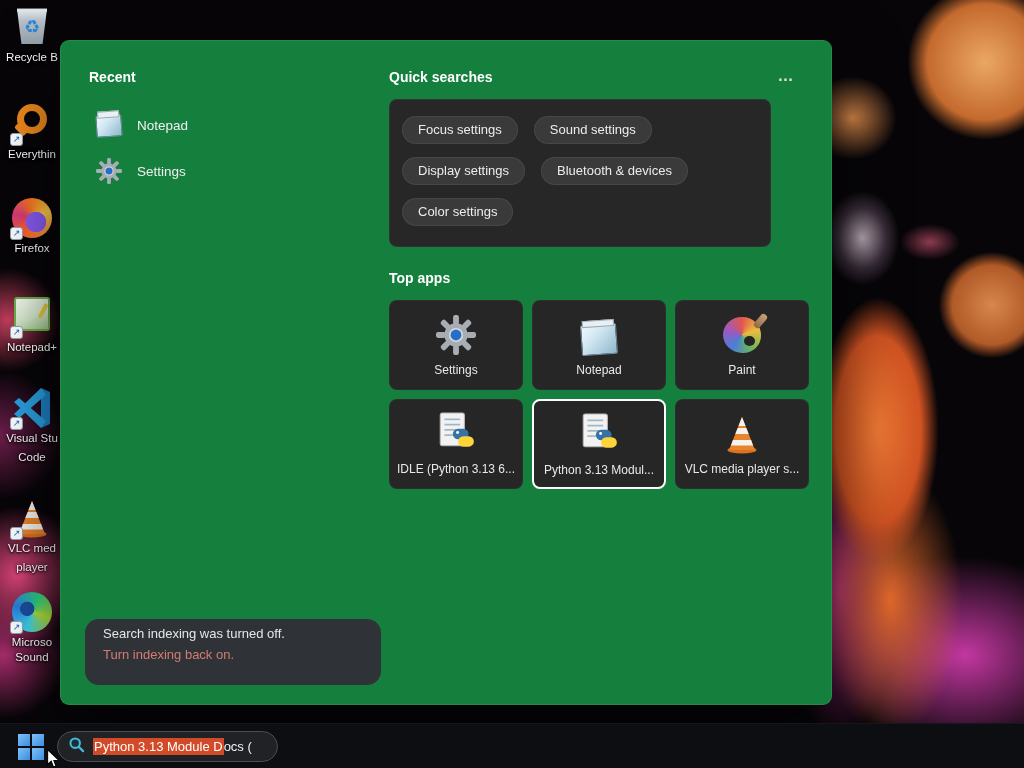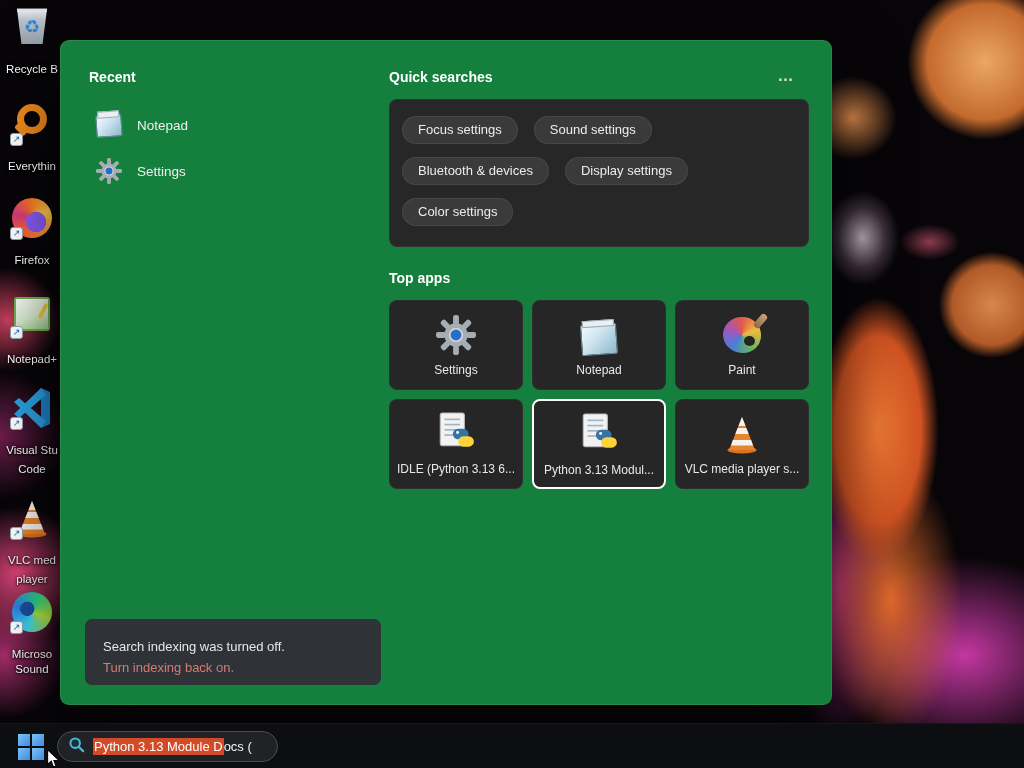--- a/index.html
+++ b/index.html
@@ -19,21 +19,21 @@
     radial-gradient(ellipse 80px 200px at 840px 590px,#b02a8a 0%,rgba(0,0,0,0) 74%),
     radial-gradient(circle 70px at 8px 320px,#c63f5e 0%,rgba(0,0,0,0) 74%),
     radial-gradient(circle 85px at 0px 435px,#6e1e4c 0%,rgba(0,0,0,0) 76%),
     radial-gradient(circle 95px at 18px 575px,#e0457b 0%,rgba(0,0,0,0) 72%),
     radial-gradient(circle 85px at 4px 655px,#a82d6c 0%,rgba(0,0,0,0) 75%),
     #070508;}
 
   
   .dicon{position:absolute;left:0;width:64px;text-align:center;z-index:2;cursor:default;}
   .dicon .ic{width:40px;height:40px;margin:0 auto;position:relative;}
-  .dicon .lbl{font-size:11.5px;color:#fff;line-height:15px;margin-top:15px;
+  .dicon .lbl{font-size:11.5px;color:#fff;line-height:15px;margin-top:3px;
     text-shadow:0 1px 2px #000,0 0 4px rgba(0,0,0,.9);}
   .badge{position:absolute;left:-2px;bottom:-2px;width:13px;height:13px;background:#fff;
     border:1px solid #93a5b5;border-radius:3px;display:flex;align-items:center;justify-content:center;
     font-size:9px;color:#1668c8;line-height:1;}
   
   .ic-bin{width:32px;height:37px;margin:1px auto 0;position:relative;display:flex;align-items:center;justify-content:center;
     background:linear-gradient(180deg,#f0f3f5,#b9c2cb 35%,#97a1ac);
     clip-path:polygon(3% 5%,97% 5%,83% 100%,17% 100%);}
   .ic-bin:before{content:'';position:absolute;top:0;left:0;right:0;height:5px;background:#dde3e8;}
   .ic-bin span{color:#2f86d6;font-size:18px;margin-top:3px;}
@@ -73,33 +73,33 @@
   .flyout{position:absolute;left:60px;top:40px;width:772px;height:665px;z-index:5;
     background:#15803d;border:1px solid rgba(255,255,255,.08);border-radius:9px;
     box-shadow:0 28px 70px rgba(0,0,0,.65);}
   .sec-title{position:absolute;font-size:14px;font-weight:700;color:#fff;}
   .recent-item{position:absolute;left:26px;width:280px;height:44px;display:flex;align-items:center;gap:14px;
     padding-left:8px;border-radius:6px;cursor:default;}
   .recent-item .ric{width:28px;height:28px;display:flex;align-items:center;justify-content:center;}
   .recent-item .rlb{font-size:13.5px;color:#f0f0f0;}
   .qs-more{position:absolute;right:28px;top:24px;width:34px;height:22px;display:flex;align-items:center;justify-content:center;
     color:#e0e0e0;font-size:16px;font-weight:700;letter-spacing:1px;border-radius:4px;cursor:default;}
-  .qs-box{position:absolute;left:328px;top:58px;width:420px;height:148px;background:#272727;
+  .qs-box{position:absolute;left:328px;top:58px;width:382px;height:148px;background:#272727;
     border:1px solid rgba(255,255,255,.05);border-radius:8px;padding:16px 12px 0 12px;}
   .qs-row{display:flex;gap:16px;margin-bottom:13px;}
   .pill{height:28px;line-height:26px;padding:0 15px;border-radius:15px;background:#3a3a3a;
     border:1px solid rgba(255,255,255,.07);font-size:13px;color:#ececec;white-space:nowrap;cursor:default;}
   .tiles{position:absolute;left:328px;top:259px;display:grid;grid-template-columns:repeat(3,134px);gap:9px;}
   .tile{width:134px;height:90px;background:#262626;border:1px solid rgba(255,255,255,.04);border-radius:8px;
     display:flex;flex-direction:column;align-items:center;cursor:default;}
   .tile.selected{border:2px solid #ffffff;}
   .tile .tic{height:46px;display:flex;align-items:flex-end;justify-content:center;margin-top:8px;}
   .tile .tlb{font-size:12px;color:#e9e9e9;margin-top:8px;white-space:nowrap;overflow:hidden;max-width:124px;}
-  .notice{position:absolute;left:24px;top:578px;width:296px;height:66px;background:#2f3338;border-radius:7px;
-    padding:20px 18px;}
+  .notice{position:absolute;left:24px;top:578px;width:296px;height:66px;background:#2f3338;border-radius:14px;
+    padding:7px 18px;}
   .notice .n1{font-size:13px;color:#e6e6e6;}
   .notice .n2{font-size:13px;color:#d47c70;margin-top:6px;cursor:pointer;}
 
   
   .tile .ic-pad{margin:0;}
   .tile .ic-paint{margin-bottom:2px;}
 
   
   .taskbar{position:absolute;left:0;top:723px;width:1024px;height:45px;background:#0c0e11;z-index:8;
     border-top:1px solid rgba(255,255,255,.04);}
@@ -218,22 +218,22 @@
     <div class="qs-more">
         <span>…</span>
       </div>
 
     <div class="qs-box">
       <div class="qs-row">
         <span class="pill">Focus settings</span>
         <span class="pill">Sound settings</span>
       </div>
       <div class="qs-row">
+        <span class="pill">Display settings</span>
         <span class="pill">Bluetooth &amp; devices</span>
-        <span class="pill">Display settings</span>
       </div>
       <div class="qs-row">
         <span class="pill">Color settings</span>
       </div>
     </div>
 
     <div class="sec-title" style="left:328px;top:229px">Top apps</div>
 
     <div class="tiles">
       <div class="tile">

